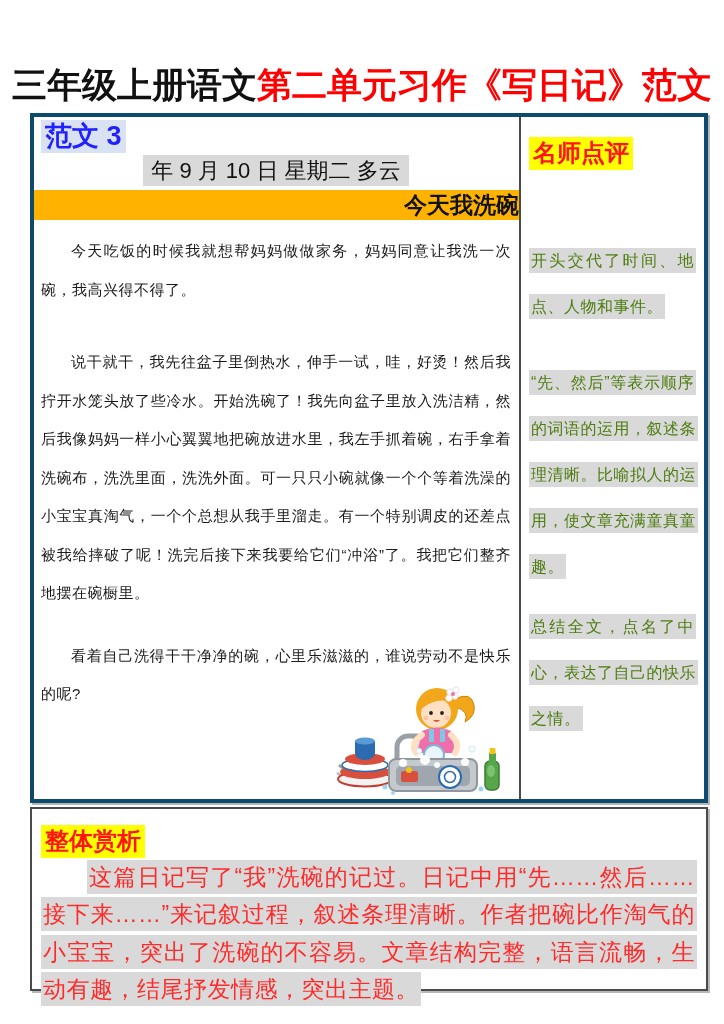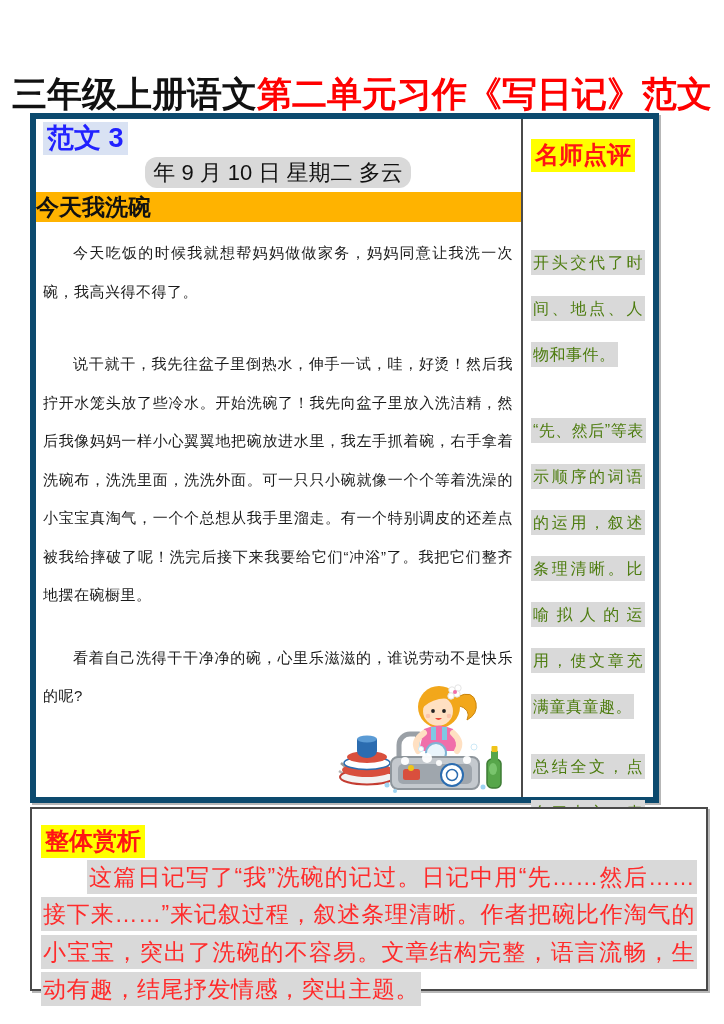--- a/index.html
+++ b/index.html
@@ -7,32 +7,32 @@
   body {
     width: 724px; height: 1024px;
     font-family: "Liberation Sans", "DejaVu Sans", sans-serif;
     position: relative;
     overflow: hidden;
   }
   .page { position: absolute; inset: 0; background: #fff; }
 
   
   .page-title {
-    position: absolute; top: 71px; left: 0; width: 100%;
+    position: absolute; top: 62px; left: 0; width: 100%;
     text-align: center; font-size: 35px; font-weight: bold;
     letter-spacing: 0px; white-space: nowrap;
   }
   .t-black { color: #111111; }
   .t-red   { color: #ff0000; }
 
   
   .main-table {
     position: absolute; left: 30px; top: 113px;
-    width: 629px; height: 690px;
-    border: 6px solid #0c4a6e;
+    width: 678px; height: 690px;
+    border: 4px solid #0c4a6e;
     box-shadow: 2px 2px 0 #b7b7b7;
     display: flex; background: #fff;
   }
   .essay-col {
     width: 487px; flex: 0 0 487px;
     border-right: 2px solid #4a4a4a;
     position: relative;
     padding: 3px 8px 4px 7px;
   }
   .comments-col {
@@ -43,24 +43,24 @@
   .fanwen-label {
     display: inline-block;
     color: #2121ff; background: #d9e2f3;
     font-size: 27px; font-weight: bold;
     padding: 1px 4px; line-height: 1.15;
   }
   .date-line {
     text-align: center; font-size: 22px; color: #111;
     margin-top: 2px; height: 32px; line-height: 32px;
   }
-  .hl-date { background: #d9d9d9; padding: 3px 8px; border-radius: 12px; }
+  .hl-date { background: #d9d9d9; padding: 3px 8px; }
   .essay-title-bar {
     background: #ffb300; color: #111;
-    text-align: left; font-weight: bold; font-size: 23px;
+    text-align: right; font-weight: bold; font-size: 23px;
     margin: 3px -8px 0 -7px;
     padding: 2px 0; line-height: 26px;
   }
   .essay-p {
     color: #1a1a1a; font-size: 15px; line-height: 38.5px;
     text-indent: 2em; text-align: justify;
     letter-spacing: 0.5px;
   }
   .essay-p.p1 { margin-top: 12px; }
   .essay-p.p2 { margin-top: 34px; }

